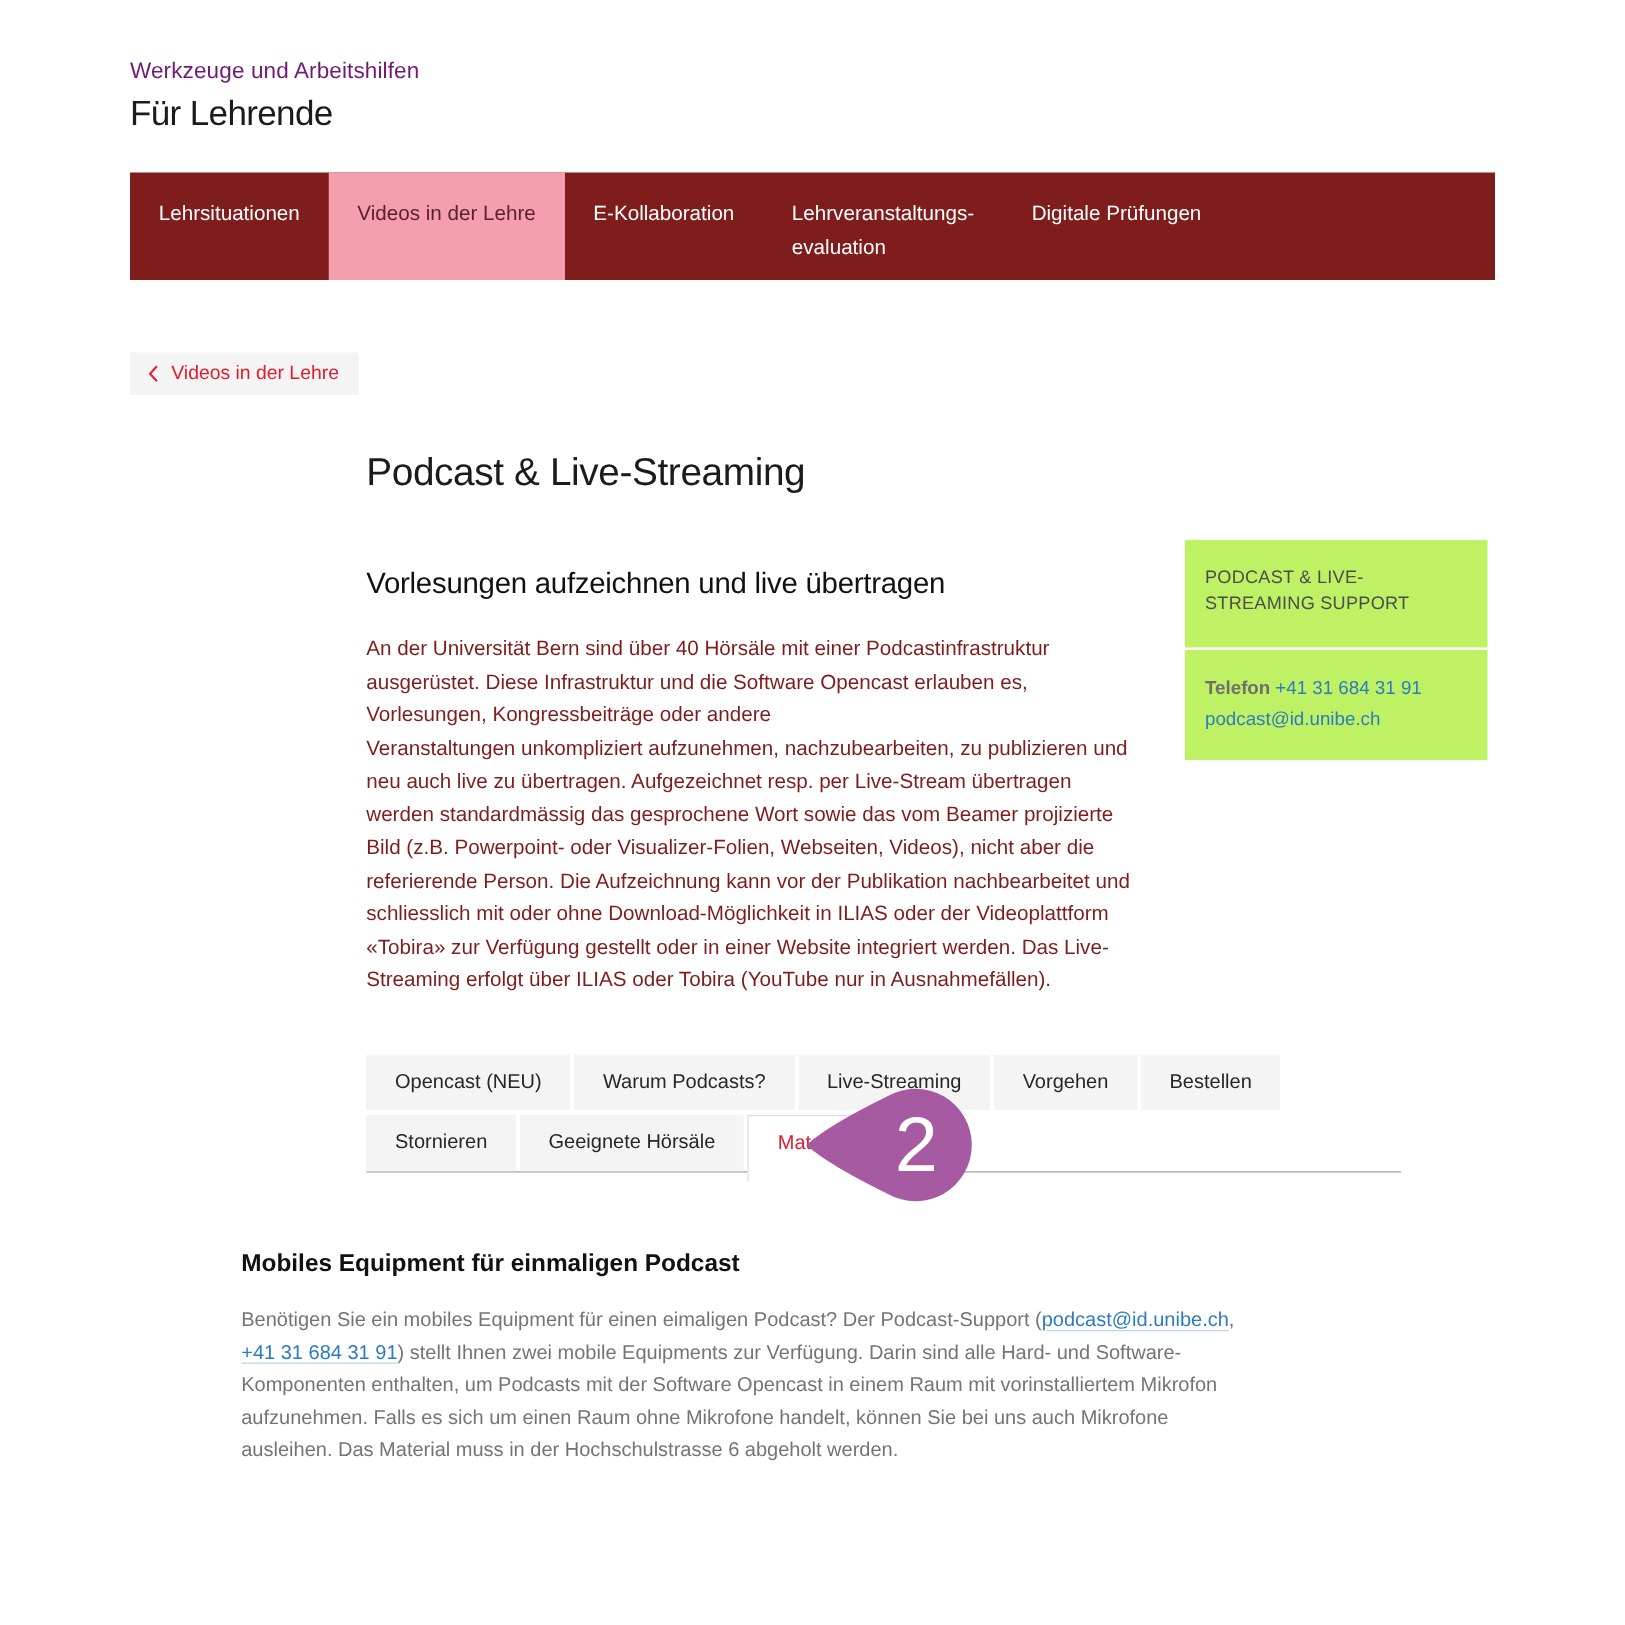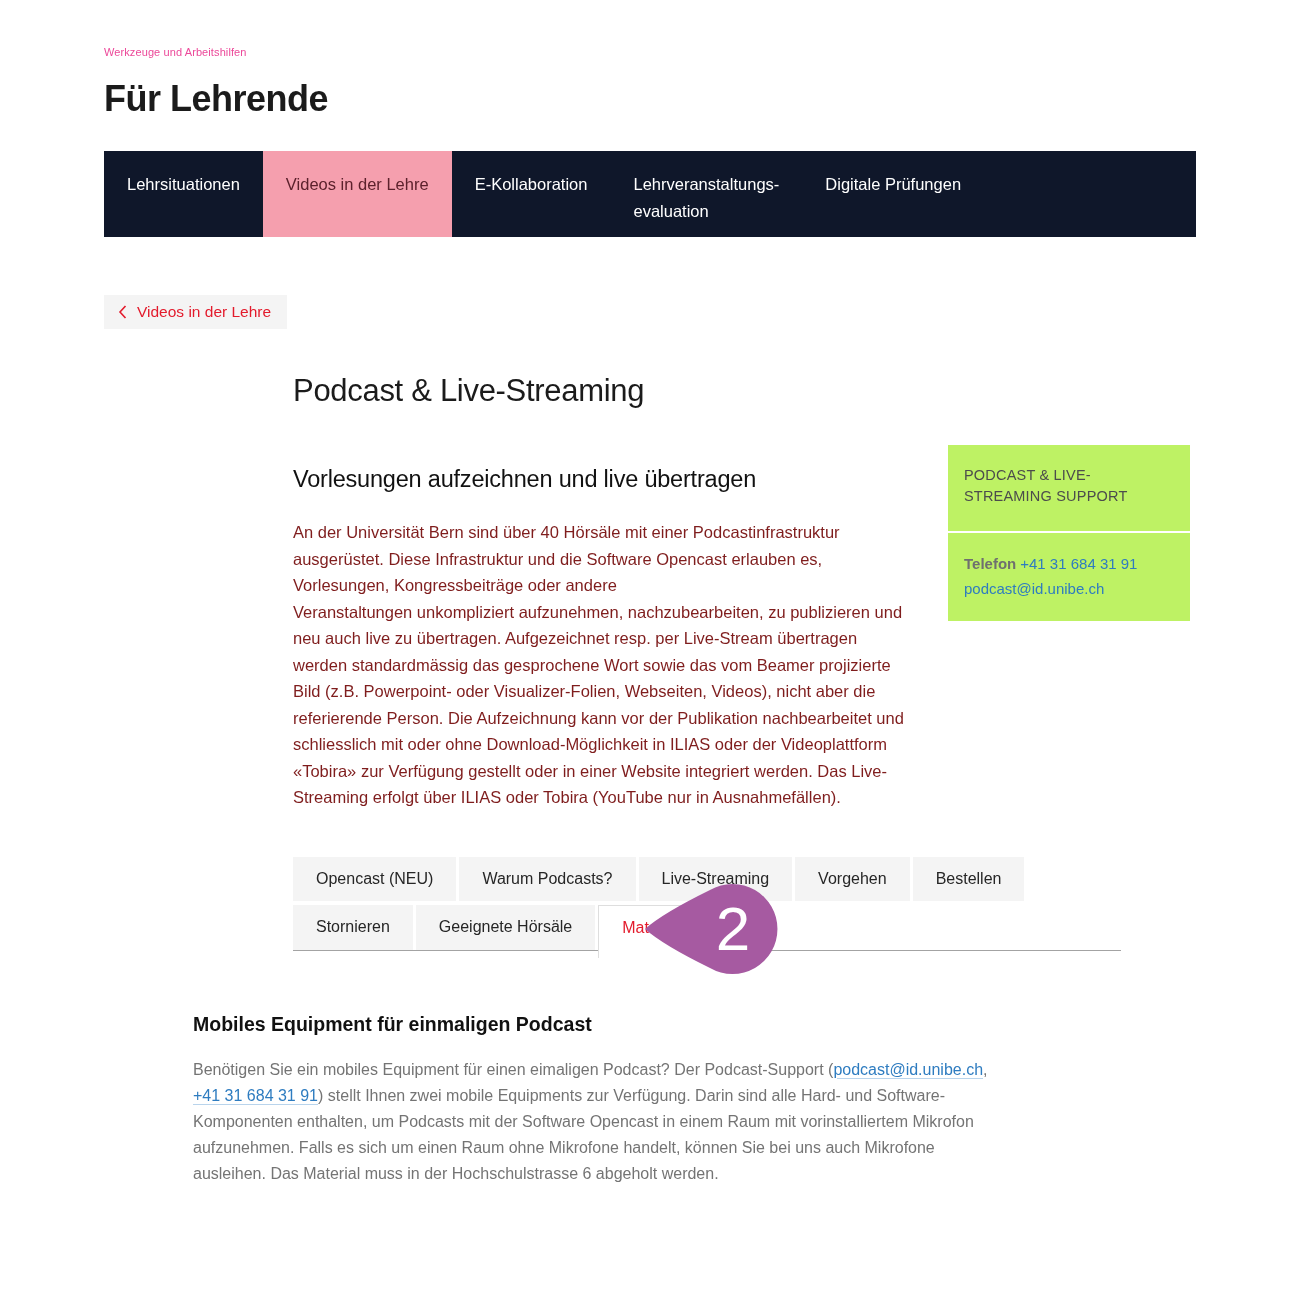--- a/index.html
+++ b/index.html
@@ -3,25 +3,25 @@
 <meta charset="utf-8">
 <style>
   * { margin:0; padding:0; box-sizing:border-box; }
   html,body { width:1300px; height:1300px; background:#ffffff; overflow:hidden; }
   body { font-family:"Liberation Sans","DejaVu Sans",sans-serif; color:#161616; }
 
   .container { padding:0 104px; }
 
   
   .header { padding-top:46px; }
-  .eyebrow { color:#ec4899; font-size:11px; letter-spacing:.1px; }
-  .site-title { margin-top:20px; font-size:36px; font-weight:700; letter-spacing:-.5px; color:#1b1b1b; }
+  .eyebrow { color:#701a75; font-size:18px; letter-spacing:.1px; }
+  .site-title { margin-top:8px; font-size:28px; font-weight:400; letter-spacing:-.5px; color:#1b1b1b; }
 
   
-  .mainnav { margin-top:31px; display:flex; background:#0f172a; height:86px; align-items:stretch; }
+  .mainnav { margin-top:31px; display:flex; background:#7f1d1d; height:86px; align-items:stretch; }
   .mainnav-item { display:flex; align-items:flex-start; padding:20px 23px; color:#ffffff;
                   font-size:16.5px; line-height:27px; cursor:pointer; white-space:pre-line; }
   .mainnav-item.active { background:#f59fae; color:#5c212c; }
 
   
   .breadcrumb { margin-top:58px; display:inline-flex; align-items:center; gap:10px;
                 background:#f4f4f4; padding:8px 16px 8px 14px; font-size:15.5px; color:#e31b2c; cursor:pointer; }
   .breadcrumb svg { display:block; }
 
   

